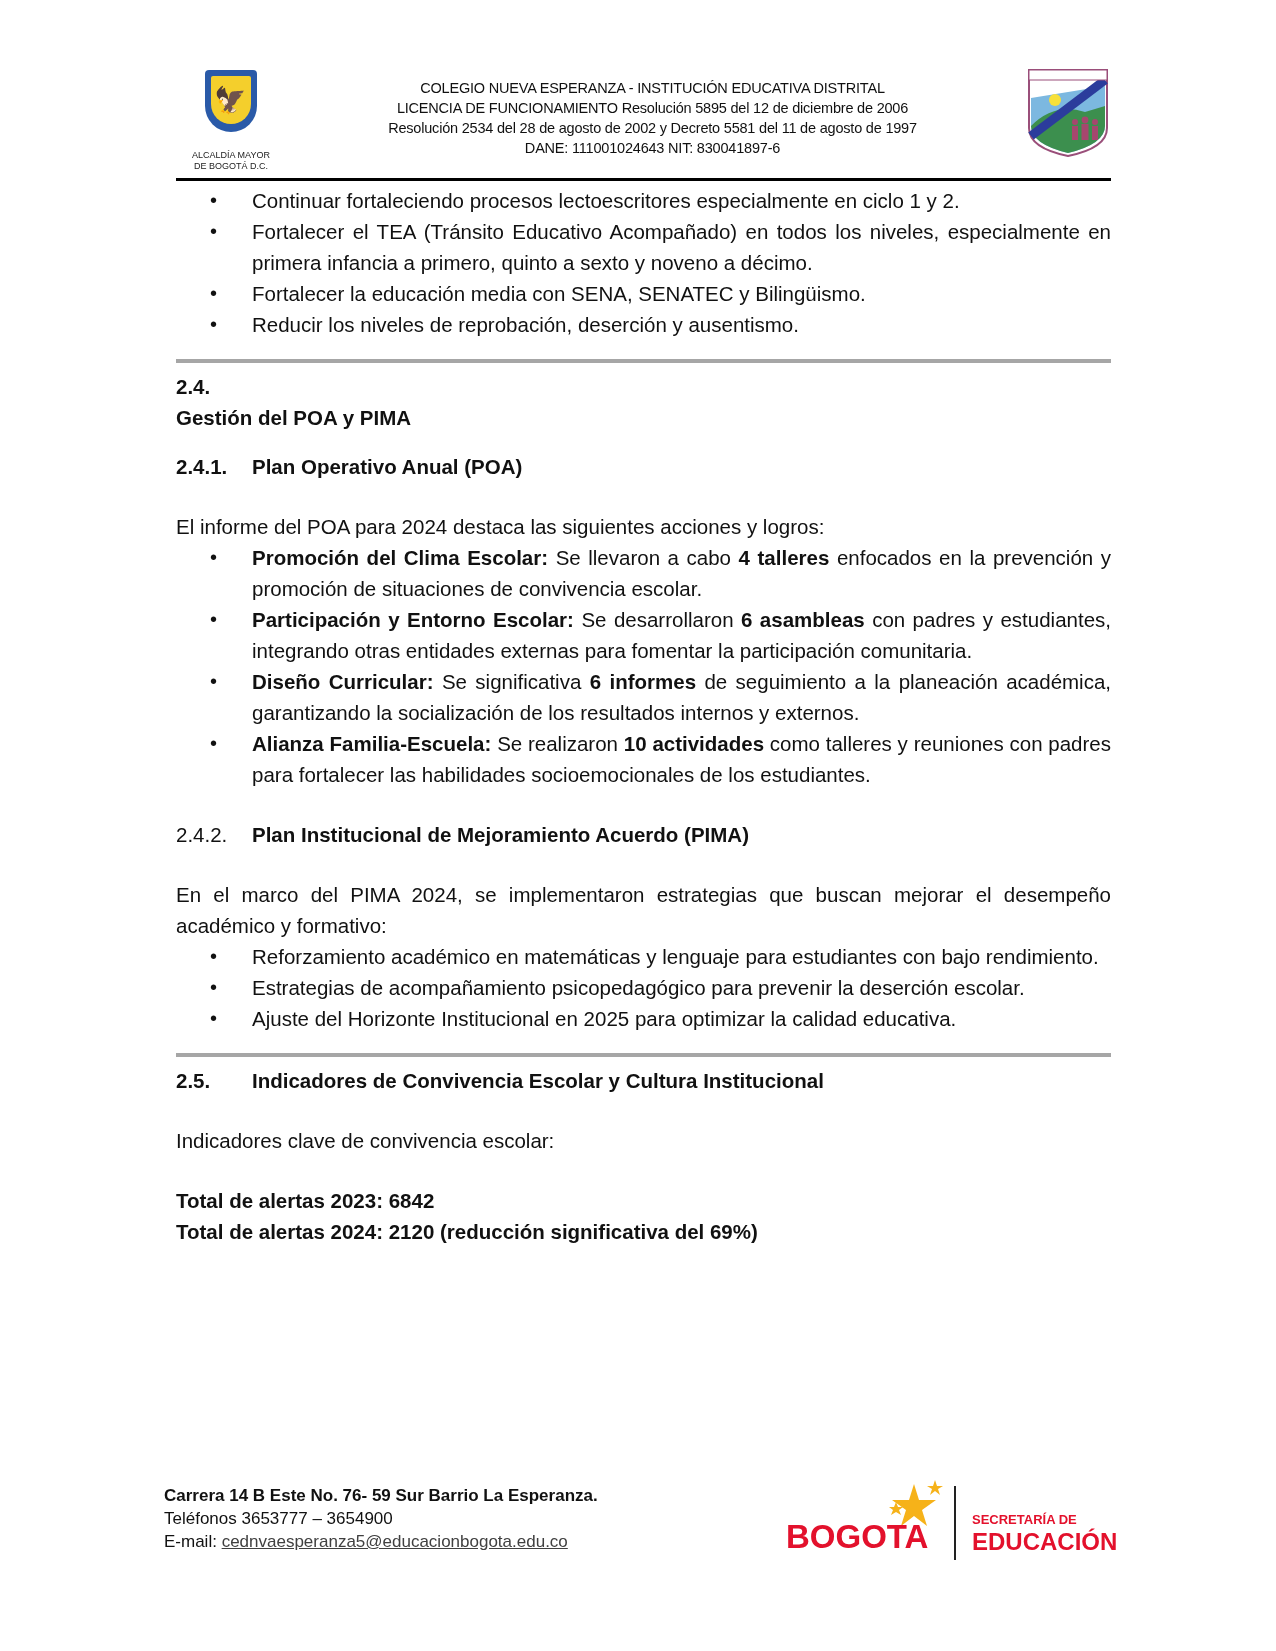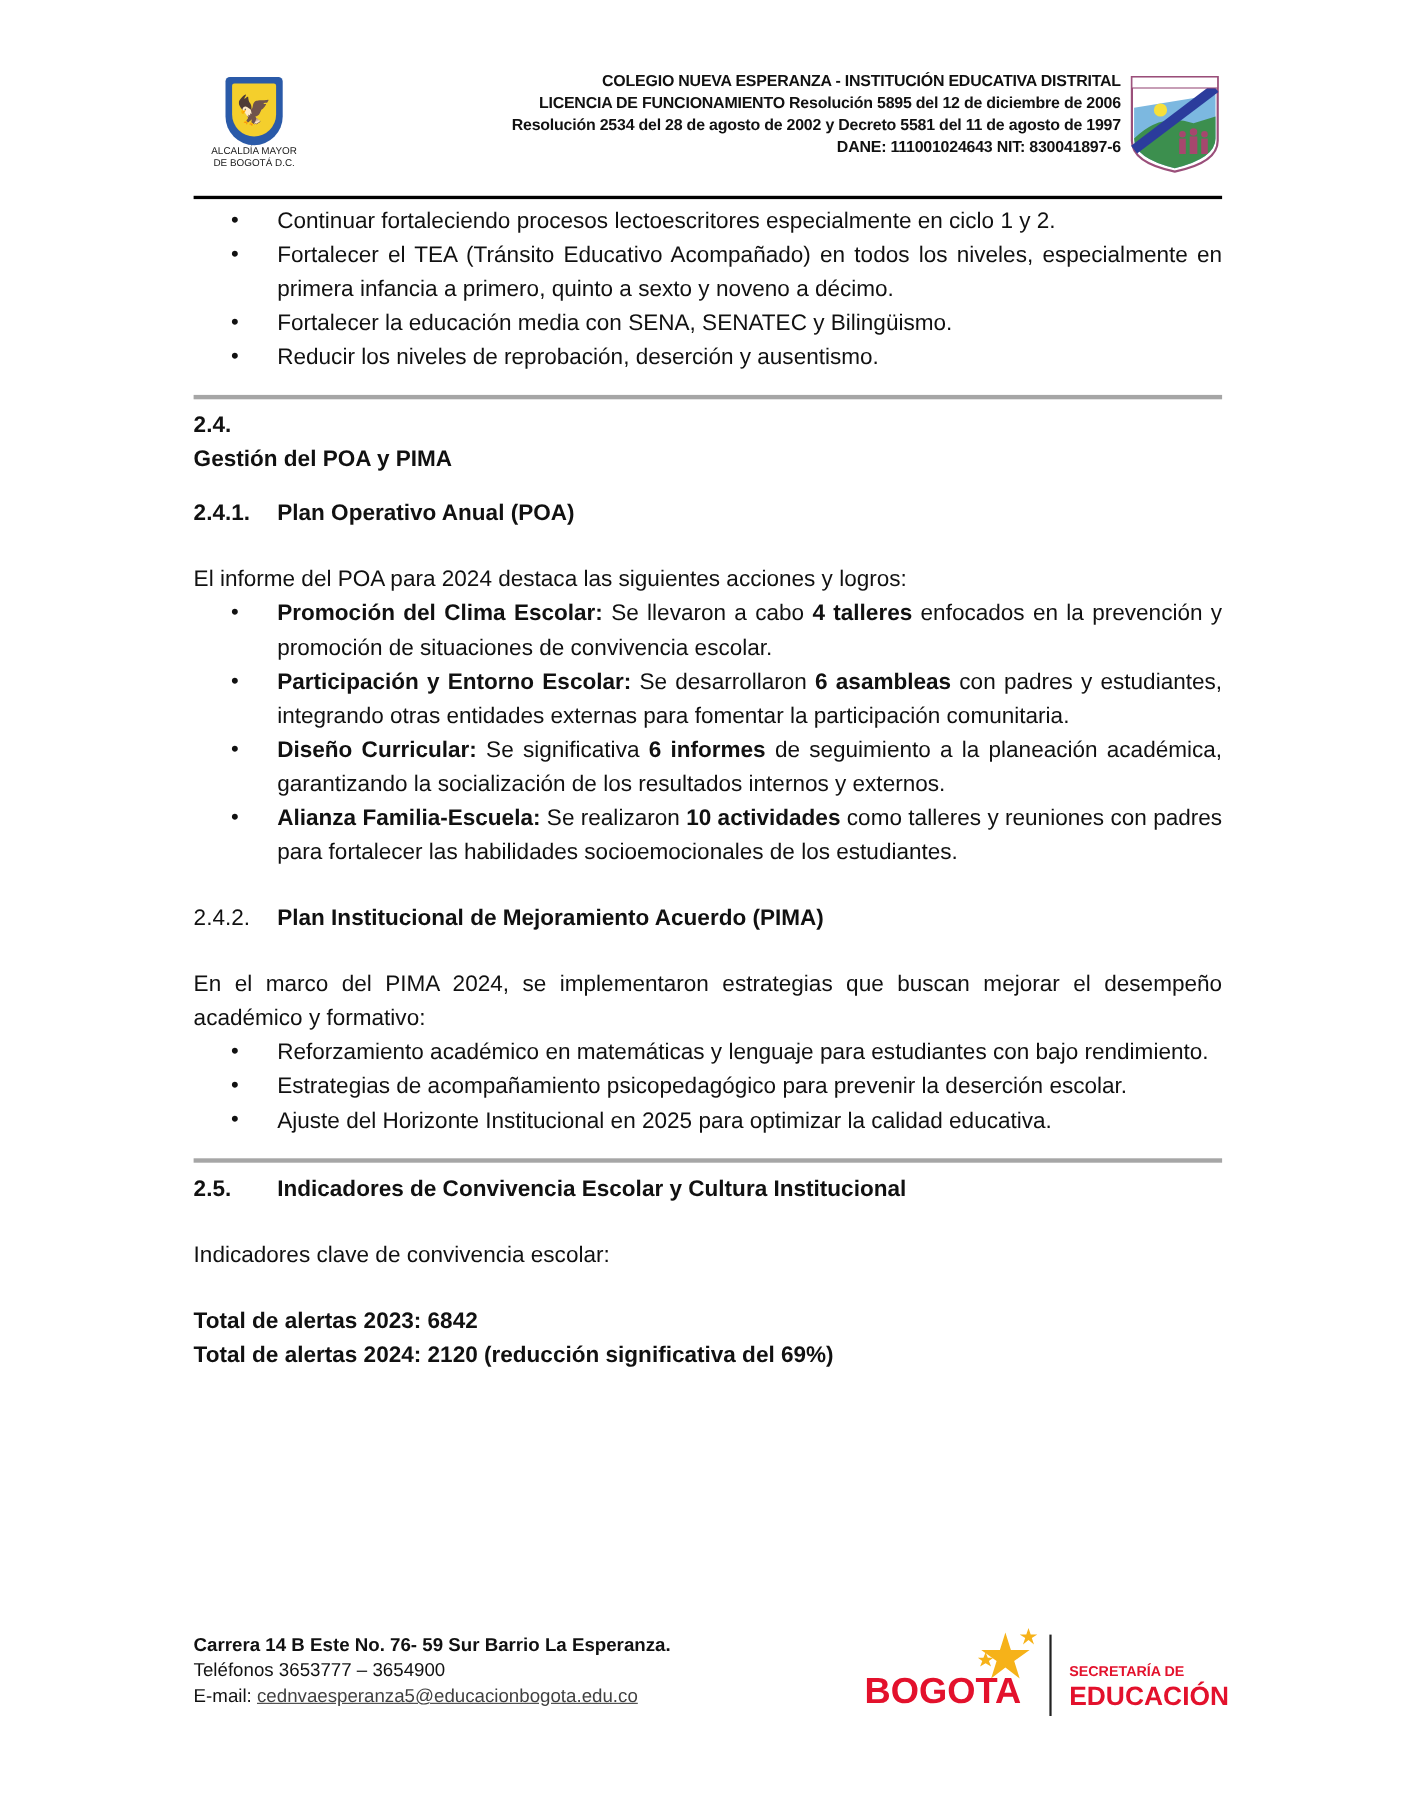--- a/index.html
+++ b/index.html
@@ -7,23 +7,23 @@
          font-family: "Liberation Sans", sans-serif; color: #111; }
 
   
   .hdr { position: absolute; left: 176px; top: 60px; width: 935px; height: 118px; }
   .logo-left { position: absolute; left: 0; top: 10px; width: 110px; text-align: center; }
   .shield { width: 52px; height: 62px; margin: 0 auto; background: #2a5aa8; border-radius: 4px 4px 26px 26px;
             position: relative; }
   .shield .inner { position: absolute; left: 6px; top: 6px; right: 6px; bottom: 8px; background: #f4cf2c;
             border-radius: 2px 2px 20px 20px; display: flex; align-items: center; justify-content: center; }
   .shield .eagle { font-size: 26px; color: #111; line-height: 1; }
-  .logo-left .cap { font-family: "Liberation Sans", sans-serif; font-size: 9px; line-height: 11px; color: #222; margin-top: 0; }
-  .hdr-text { position: absolute; left: 110px; right: 92px; top: 4px; text-align: right;
-              font-family: "Liberation Sans Narrow", "Liberation Sans", sans-serif; font-weight: bold; font-size: 14.5px; line-height: 20px; letter-spacing: -0.2px; }
+  .logo-left .cap { font-family: "Liberation Sans", sans-serif; font-size: 9px; line-height: 11px; color: #222; margin-top: 18px; }
+  .hdr-text { position: absolute; left: 110px; right: 92px; top: 18px; text-align: center;
+              font-family: "Liberation Sans Narrow", "Liberation Sans", sans-serif; font-weight: normal; font-size: 14.5px; line-height: 20px; letter-spacing: -0.2px; }
   .logo-right { position: absolute; right: 0; top: 6px; width: 86px; height: 92px; }
 
   .rule-top { position: absolute; left: 176px; top: 178px; width: 935px; height: 3px; background: #000; }
 
   
   .content { position: absolute; left: 176px; top: 183px; width: 935px; font-size: 20.5px; line-height: 31px; }
   .content p { margin: 0; }
   ul.b { list-style: none; margin: 0; padding: 0; }
   ul.b li { position: relative; padding-left: 76px; text-align: justify; }
   ul.b li::before { content: "\2022"; position: absolute; left: 34px; top: 0; font-size: 20px; }
@@ -31,21 +31,21 @@
   .h2 { font-weight: bold; display: flex; }
   .h2 .num { width: 76px; display: inline-block; }
   .h3 { display: flex; }
   .h3 .num { width: 76px; display: inline-block; }
   .h3.bnum .num { font-weight: bold; }
   .h3 .ttl { font-weight: bold; }
   .just { text-align: justify; }
   b { font-weight: bold; }
 
   
-  .footer { position: absolute; left: 176px; top: 1484px; font-family: "Liberation Sans", sans-serif; font-size: 17px; line-height: 23px; }
+  .footer { position: absolute; left: 164px; top: 1484px; font-family: "Liberation Sans", sans-serif; font-size: 17px; line-height: 23px; }
   .footer .addr { font-weight: bold; }
   .footer a { color: #404040; text-decoration: underline; }
   .bogota { position: absolute; left: 786px; top: 1476px; width: 330px; height: 90px; }
 </style>
 </head>
 <body>
 
 <div class="hdr">
   <div class="logo-left">
     <div class="shield">

